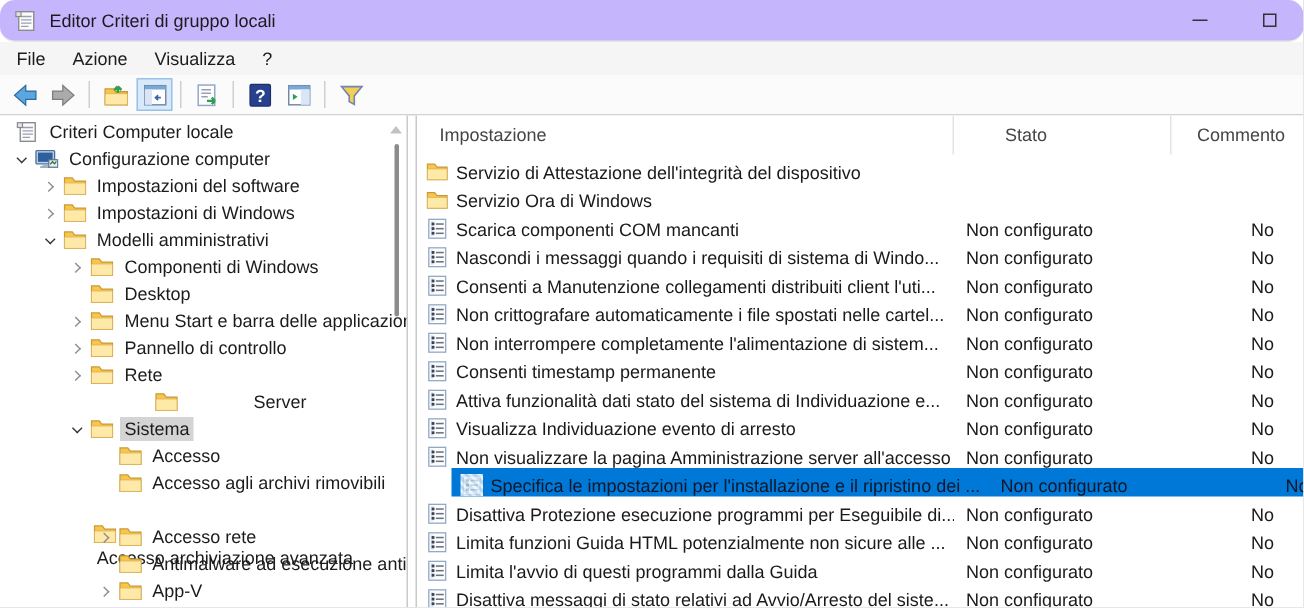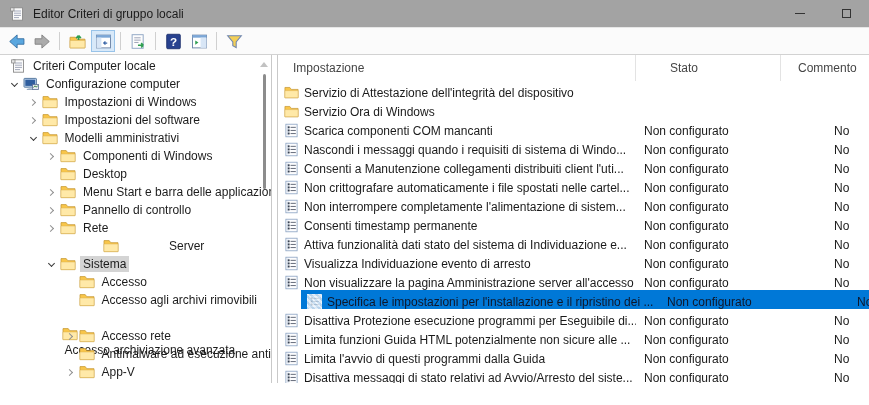--- a/index.html
+++ b/index.html
@@ -3,21 +3,21 @@
 <meta charset="utf-8">
 <style>
   * { box-sizing: border-box; margin: 0; padding: 0; }
   html,body { background:#cfcfcf; }
   .window {
     width: 869px; height: 405px; position: relative; overflow: hidden;
     background: #ffffff; font-family: "Liberation Sans", sans-serif;
     -webkit-font-smoothing: antialiased;
   }
   
-  .titlebar { height: 28px; background:#a3a3a3; display:flex; align-items:center; padding-left:9px; border-bottom:1px solid #e6e6e6;}
+  .titlebar { height: 28px; background:#c4b5fd; display:flex; align-items:center; padding-left:9px; border-bottom:1px solid #e6e6e6;border-radius:10px;}
   .titlebar .app-icon { width:16px; height:16px; flex:none; }
   .title-text { font-size:12px; color:#1b1b1b; margin-left:8px; }
   .win-controls { margin-left:auto; display:flex; height:100%; }
   .win-btn { width:46px; height:100%; display:flex; align-items:center; justify-content:center; }
   .glyph-min { width:10px; height:1px; background:#333; }
   .glyph-max { width:9px;  height:9px; border:1px solid #333; }
   
   .menubar { height:22px; background:#f5f5f5; display:flex; align-items:center; padding-left:2px; }
   .menu-item { font-size:12px; color:#1b1b1b; padding:2px 9px; }
   
@@ -138,20 +138,26 @@
     <div class="win-controls">
       <div class="win-btn">
           <span class="glyph-min"></span>
         </div>
       <div class="win-btn">
           <span class="glyph-max"></span>
         </div>
     </div>
   </div>
 
+  <div class="menubar">
+    <span class="menu-item">File</span>
+    <span class="menu-item">Azione</span>
+    <span class="menu-item">Visualizza</span>
+    <span class="menu-item">?</span>
+  </div>
 
   <div class="toolbar">
     <div class="tb-btn">
         <svg viewBox="0 0 16 16">
           <use href="#arrow-back"></use>
         </svg>
       </div>
     <div class="tb-btn">
         <svg viewBox="0 0 16 16">
           <use href="#arrow-fwd"></use>
@@ -211,30 +217,30 @@
             </svg>
             <span class="tree-label">Configurazione computer</span>
           </div>
           <div class="tree-row" style="padding-left: 24.5px;">
             <span class="chev">
               <i></i>
             </span>
             <svg class="tree-icon" viewBox="0 0 16 16">
               <use href="#folder"></use>
             </svg>
+            <span class="tree-label">Impostazioni del software</span>
+          </div>
+          <div class="tree-row" style="padding-left: 24.5px;">
+            <span class="chev">
+              <i></i>
+            </span>
+            <svg class="tree-icon" viewBox="0 0 16 16">
+              <use href="#folder"></use>
+            </svg>
             <span class="tree-label">Impostazioni di Windows</span>
-          </div>
-          <div class="tree-row" style="padding-left: 24.5px;">
-            <span class="chev">
-              <i></i>
-            </span>
-            <svg class="tree-icon" viewBox="0 0 16 16">
-              <use href="#folder"></use>
-            </svg>
-            <span class="tree-label">Impostazioni del software</span>
           </div>
           <div class="tree-row" style="padding-left: 24.5px;">
             <span class="chev exp">
               <i></i>
             </span>
             <svg class="tree-icon" viewBox="0 0 16 16">
               <use href="#folder"></use>
             </svg>
             <span class="tree-label">Modelli amministrativi</span>
           </div>

